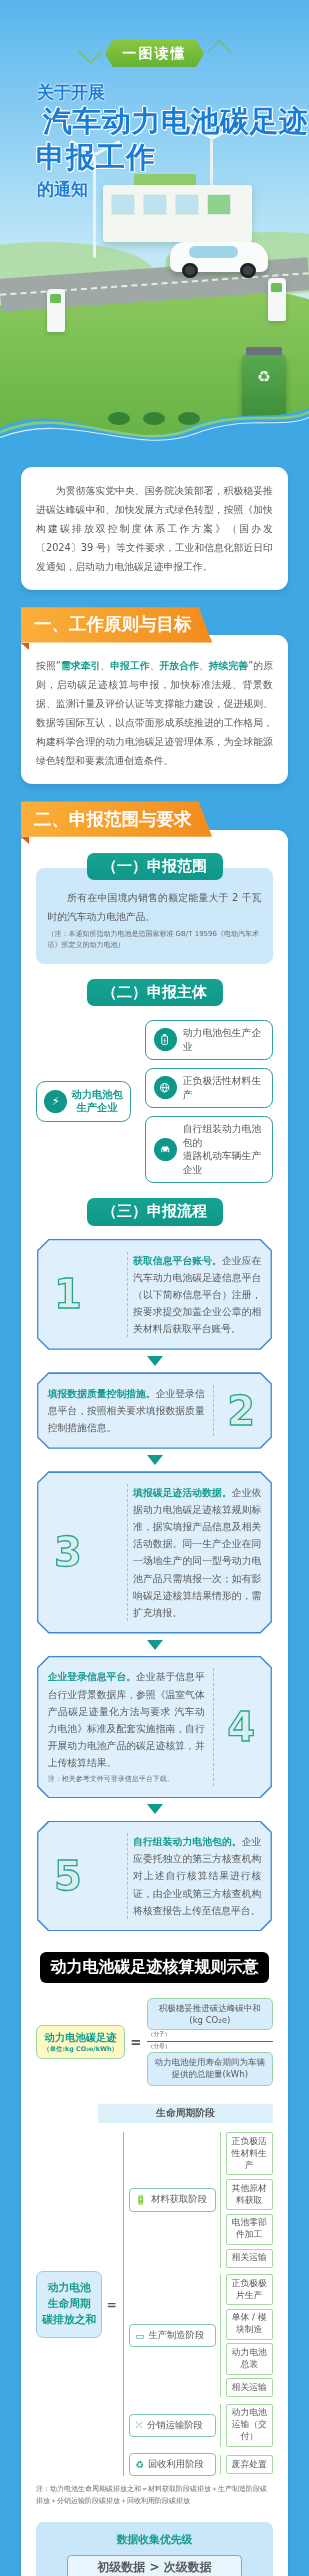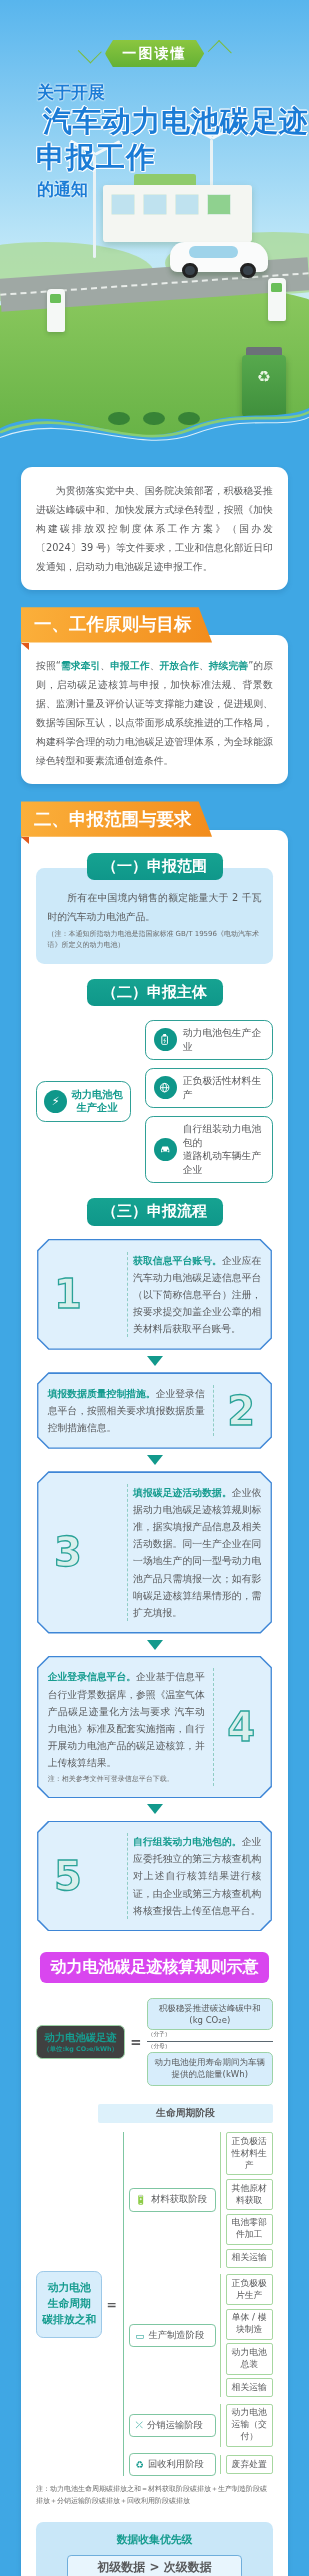--- a/index.html
+++ b/index.html
@@ -76,23 +76,23 @@
   .step{position:relative;margin:0 1px;clip-path:polygon(11.3px 0,calc(100% - 11.3px) 0,100% 11.3px,100% calc(100% - 11.3px),calc(100% - 11.3px) 100%,11.3px 100%,0 calc(100% - 11.3px),0 11.3px);background:var(--boxBorder);padding:1.3px;}
   .step-in{clip-path:polygon(10.8px 0,calc(100% - 10.8px) 0,100% 10.8px,100% calc(100% - 10.8px),calc(100% - 10.8px) 100%,10.8px 100%,0 calc(100% - 10.8px),0 10.8px);background:var(--boxFill);display:flex;align-items:center;gap:7.2px;padding:11.3px 9.3px;}
   .stepnum{font-size:40px;font-weight:bold;color:#D8EFEC;-webkit-text-stroke:1.3px #2AA298;line-height:1;padding:0 6.2px;}
   .step-txt{flex:1;color:var(--gray);font-size:9.8px;line-height:1.75;text-align:justify;}
   .step-txt .lead{color:var(--tealText);font-weight:bold;}
   .step-sep-l{border-left:1px dashed #8FCdc5;padding-left:5px;margin-left:32px;}
   .step-sep-r{border-right:1px dashed #8FCDC5;padding-right:8.2px;}
   .v-arrow{width:0;height:0;border-left:8.2px solid transparent;border-right:8.2px solid transparent;border-top:10.3px solid #12998C;margin:6.2px auto;}
 
   
-  .calc-banner{background:#d946ef;color:#fff;font-size:16px;font-weight:bold;border-radius:6.2px;text-align:center;padding:5.2px 0;margin:20.6px 4.1px 14.4px;}
+  .calc-banner{background:#000000;color:#fff;font-size:16px;font-weight:bold;border-radius:6.2px;text-align:center;padding:5.2px 0;margin:20.6px 4.1px 14.4px;}
   .f1{display:flex;align-items:center;gap:5.2px;}
-  .fbox{background:#404040;border:1px solid #9CD3A6;border-radius:6.2px;padding:5.2px 6.2px;text-align:center;}
+  .fbox{background:#fef9c3;border:1px solid #9CD3A6;border-radius:6.2px;padding:5.2px 6.2px;text-align:center;}
   .f1 .left{min-width:71px;color:var(--tealText);font-weight:bold;font-size:10.3px;line-height:1.35;}
   .f1 .left .sub{font-size:6.4px;font-weight:bold;}
   .f1 .eq{font-size:13.4px;color:var(--gray);font-weight:bold;}
   .frac{flex:1;}
   .frac .lab{font-size:5.7px;color:var(--gray);margin:1px 0 1px 1px;}
   .frac .bar{border-top:1.3px solid #5B6770;margin:1.5px 0;}
   .fr-box{background:#D7EDFB;border:1px solid #9CD3A6;border-radius:5.2px;padding:4.1px 4.1px;color:var(--gray);font-size:8.5px;text-align:center;}
   .lc-strip{background:#DDF1FB;color:var(--gray);font-weight:bold;font-size:9.8px;text-align:center;border-radius:2.1px;padding:3.1px 0;margin:17.5px 0 9.3px 62px;}
   .lifecycle{display:flex;align-items:center;gap:4.1px;}
   .lc-left{background:#D7EDFB;border:1px solid #9CC8E8;border-radius:7.2px;color:var(--tealText);font-weight:bold;font-size:10.8px;line-height:1.5;text-align:center;padding:8.2px 5.2px;min-width:61px;}

